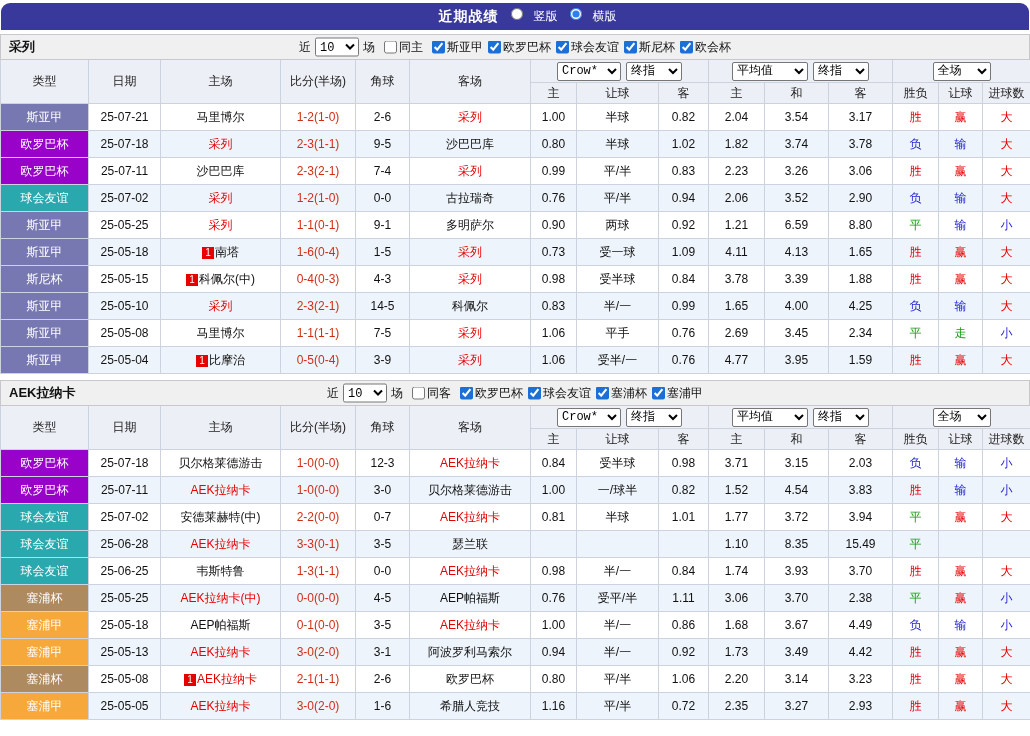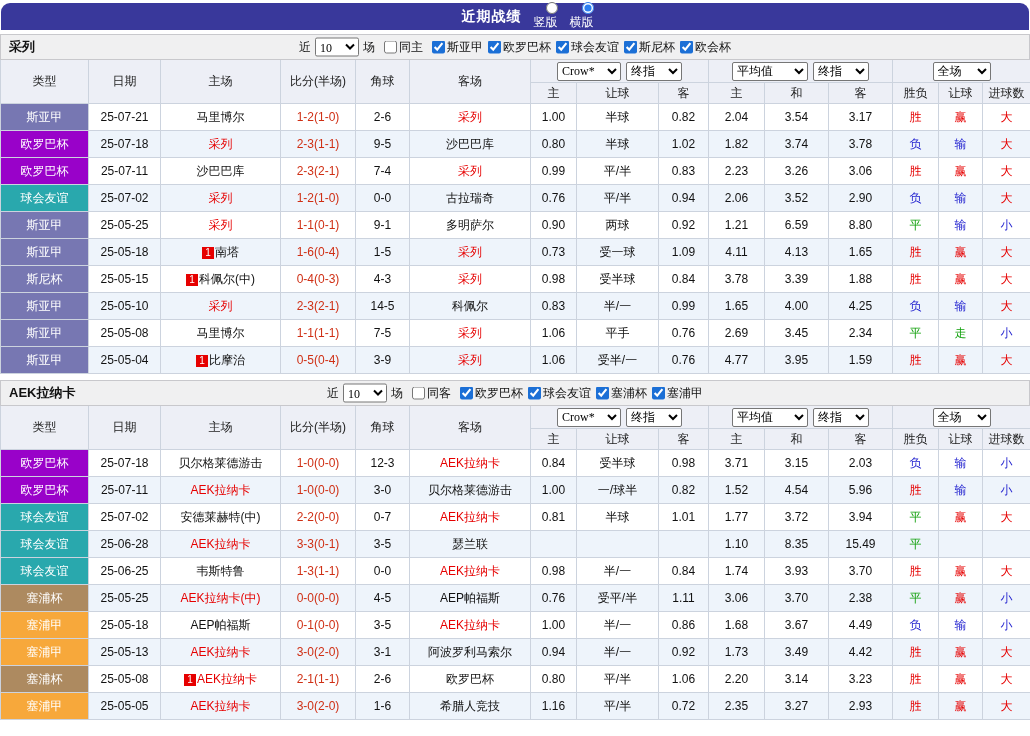--- a/index.html
+++ b/index.html
@@ -1,27 +1,27 @@
 <!DOCTYPE html>
 <html><head>
 <meta charset="utf-8">
 <style>
   html,body{margin:0;padding:0;}
   body{width:1030px;background:#fff;color:#111;font-family:"Liberation Sans","DejaVu Sans",sans-serif;font-size:12px;}
   .topbar{height:27px;margin:3px 1px 4px;background:#39389b;border-radius:9px 9px 0 0;display:flex;align-items:center;justify-content:center;gap:12px;color:#fff;}
   .topbar-title{font-weight:bold;font-size:14px;letter-spacing:1px;margin-left:25px;}
-  .radio-label{display:inline-flex;align-items:flex-end;gap:0;cursor:pointer;flex-direction:column;}
+  .radio-label{display:inline-flex;align-items:flex-start;gap:11px;cursor:pointer;}
   input[type="radio"]{width:12px;height:12px;margin:0;accent-color:#2d7ff0;}
   input[type="checkbox"]{width:13px;height:13px;margin:0 2px 0 0;accent-color:#1b6fd6;vertical-align:-2px;}
   .section + .section{margin-top:6px;}
   .section-bar{position:relative;height:24px;background:#f0f0f1;border:1px solid #c8c8cc;display:flex;align-items:center;padding:0 8px;}
   .section-title{font-weight:bold;font-size:13px;}
   .filters{position:absolute;left:50%;top:50%;transform:translate(-50%,-50%);display:flex;align-items:center;gap:4px;white-space:nowrap;}
   .filters .flt,.league-filters .flt{display:inline-flex;align-items:center;margin-left:5px;cursor:pointer;}
-  select{font-size:12px;font-family:Liberation Serif, serif;height:19px;border:1px solid #767676;background:#fff;border-radius:2px;}
+  select{font-size:12px;font-family:Liberation Mono, monospace;height:19px;border:1px solid #767676;background:#fff;border-radius:2px;}
   .cnt{width:44px;}
   .sel-a{width:64px;margin-right:5px;}
   .sel-b{width:56px;}
   .sel-c{width:76px;margin-right:5px;}
   .sel-d{width:56px;}
   .sel-e{width:58px;}
   table.grid{width:1030px;border-collapse:collapse;table-layout:fixed;margin-top:-1px;}
   .grid th,.grid td{border:1px solid #ccd3de;text-align:center;padding:0;white-space:nowrap;overflow:hidden;}
   .grid thead th{background:#edeff6;font-weight:normal;color:#222;height:20px;}
   .grid thead tr.h1 th{height:22px;}
@@ -403,21 +403,21 @@
             <td>25-07-11</td>
             <td><span class="self-team">AEK拉纳卡</span></td>
             <td class="score">1-0(0-0)</td>
             <td>3-0</td>
             <td><span class="">贝尔格莱德游击</span></td>
             <td>1.00</td>
             <td>一/球半</td>
             <td>0.82</td>
             <td>1.52</td>
             <td>4.54</td>
-            <td>5.96</td>
+            <td>3.83</td>
             <td class="c-red">胜</td>
             <td class="c-blue">输</td>
             <td class="c-blue">小</td>
           </tr>
           <tr>
             <td class="league" style="background:#29a8ad">球会友谊</td>
             <td>25-07-02</td>
             <td><span class="">安德莱赫特(中)</span></td>
             <td class="score">2-2(0-0)</td>
             <td>0-7</td>

